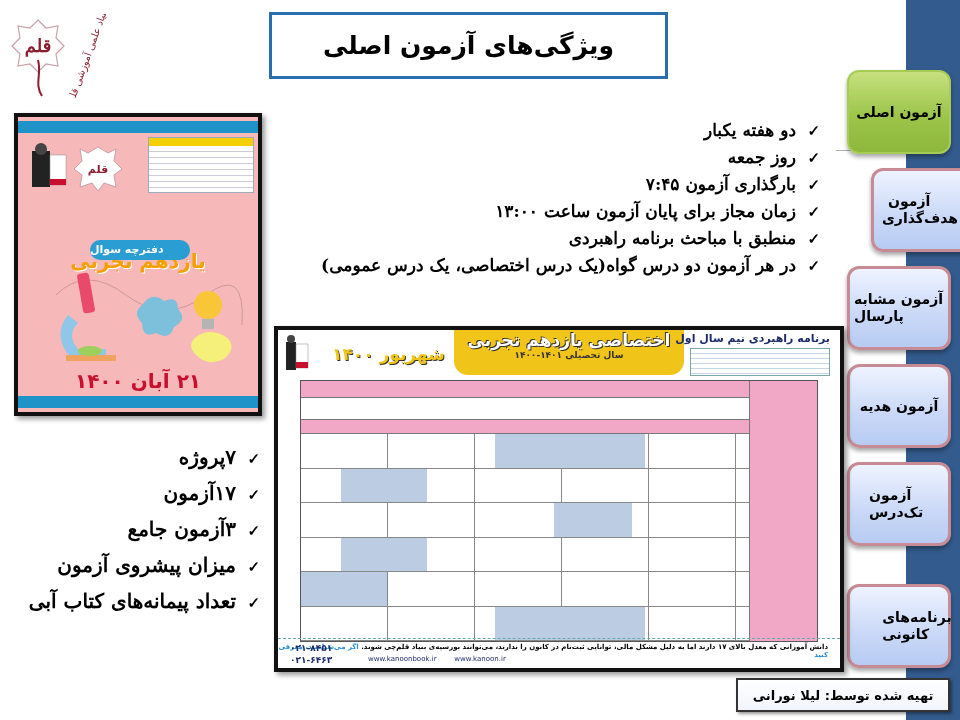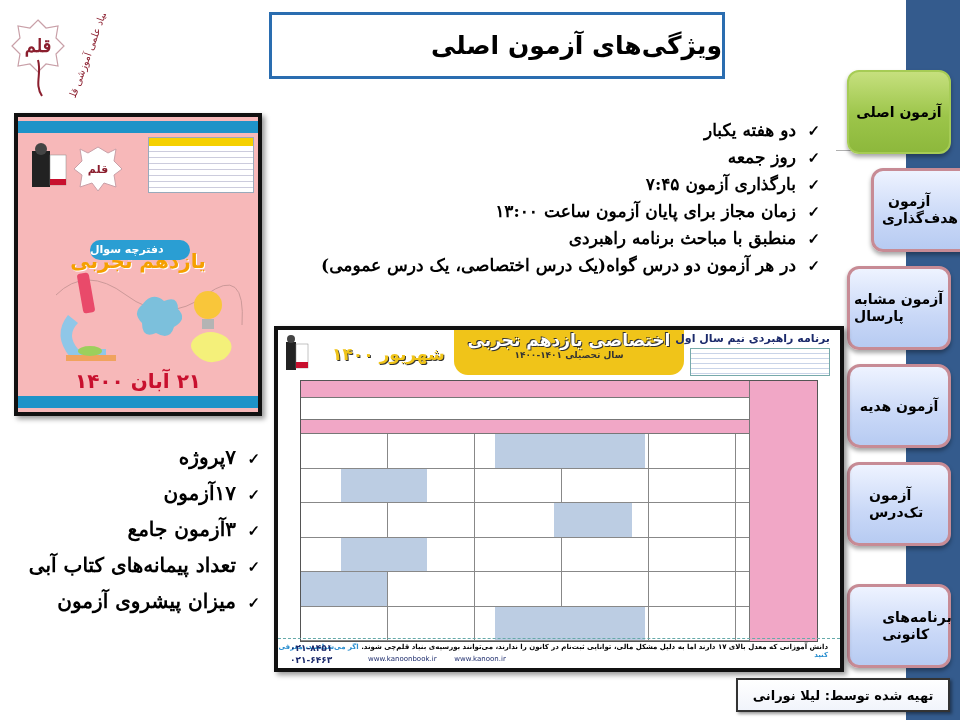--- a/index.html
+++ b/index.html
@@ -21,23 +21,23 @@
     box-shadow: 0 3px 4px rgba(0,0,0,.35);
   }
   .side-btn.normal {
     background: linear-gradient(180deg, #eef3ff 0%, #c9d8f7 60%, #b7cbf2 100%);
     border: 3px solid #c78b95;
     box-shadow: 0 3px 4px rgba(0,0,0,.35);
   }
 
   
   .title-box {
-    position: absolute; left: 269px; top: 12px; width: 456px; height: 67px;
+    position: absolute; left: 269px; top: 12px; width: 399px; height: 67px;
     border: 3px solid #2a6db0; background: #fff;
-    display: flex; align-items: center; 
+    display: flex; align-items: center; justify-content: center;
     font-size: 25px; font-weight: bold; direction: rtl;
   }
 
   
   .logo { position: absolute; left: 8px; top: 14px; width: 100px; height: 84px; }
 
   
   .bullets { position: absolute; right: 140px; top: 117px; direction: rtl; text-align: right; }
   .bullets li { list-style: none; font-family: "DejaVu Serif", serif; font-size: 17px; line-height: 26px; font-weight: bold; white-space: nowrap; }
   .check { display: inline-block; width: 16px; margin-left: 8px; font-size: 15px; }
@@ -177,22 +177,22 @@
     <path d="M150 72 q 14 -10 30 0 q 12 10 -2 22 q -16 8 -28 -4 q -10 -10 0 -18z" fill="#f4f07a"></path>
   </svg>
   <div class="c-date">۲۱ آبان ۱۴۰۰</div>
   <div class="bar bot"></div>
 </div>
 
 <ul class="left-bullets">
   <li><span class="check">✓</span><span>۷پروژه</span></li>
   <li><span class="check">✓</span><span>۱۷آزمون</span></li>
   <li><span class="check">✓</span><span>۳آزمون جامع</span></li>
+  <li><span class="check">✓</span><span>میزان پیشروی آزمون</span></li>
   <li><span class="check">✓</span><span>تعداد پیمانه‌های کتاب آبی</span></li>
-  <li><span class="check">✓</span><span>میزان پیشروی آزمون</span></li>
 </ul>
 
 <div class="schedule">
   <svg class="sch-figure" viewBox="0 0 26 36">
     <rect x="2" y="8" width="10" height="28" fill="#222"></rect>
     <circle cx="7" cy="5" r="4" fill="#444"></circle>
     <rect x="12" y="10" width="12" height="24" fill="#fff" stroke="#888" stroke-width=".5"></rect>
     <rect x="12" y="28" width="12" height="6" fill="#c8102e"></rect>
   </svg>
   <div class="sch-month">شهریور ۱۴۰۰</div>

